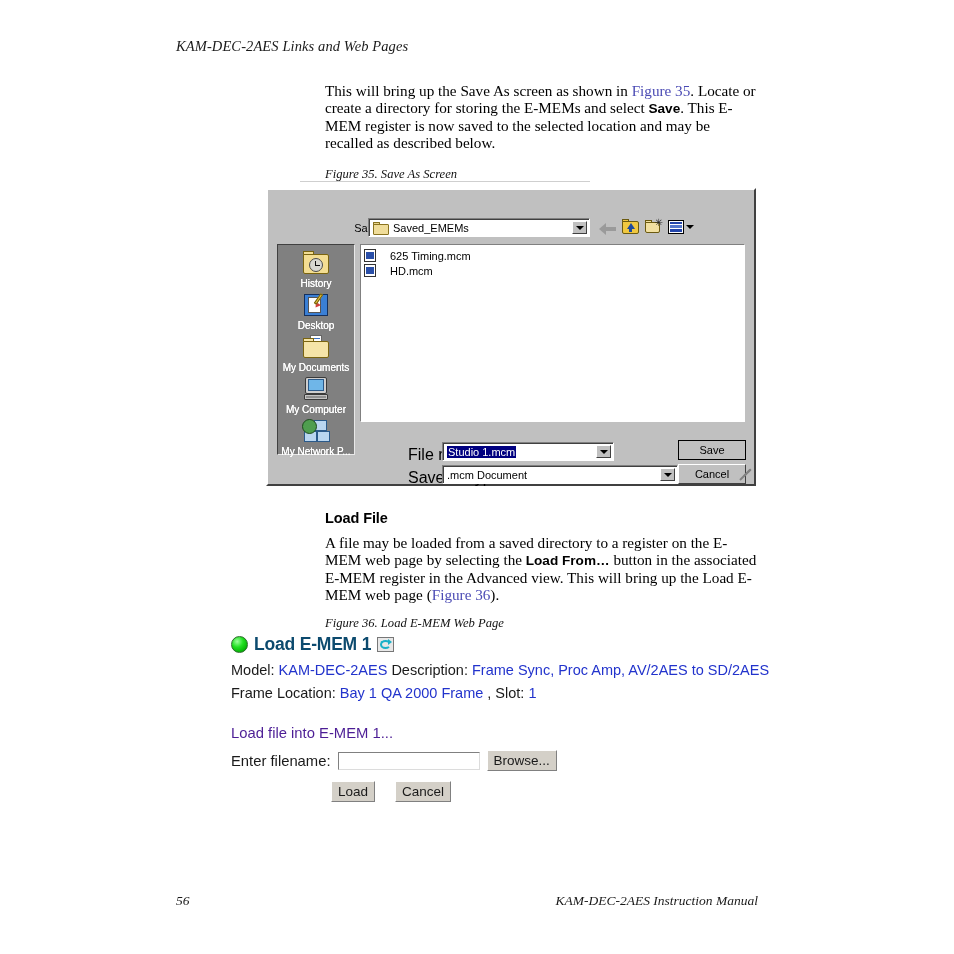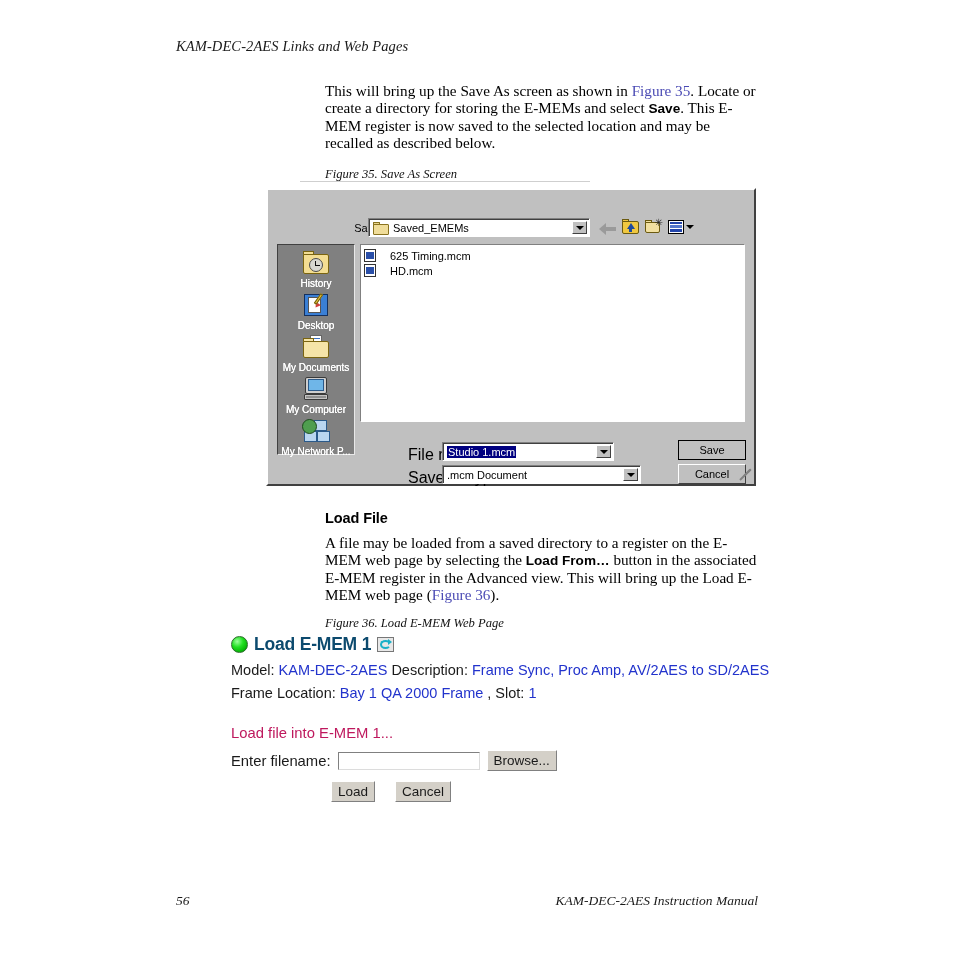--- a/index.html
+++ b/index.html
@@ -263,21 +263,21 @@
     border-top: 1px solid #808080; border-left: 1px solid #808080;
     border-right: 1px solid #ffffff; border-bottom: 1px solid #ffffff;
     box-sizing: border-box;
   }
   .fld-combo .inner2 {
     position: absolute; left: 0; top: 0; right: 0; bottom: 0;
     border-top: 1px solid #404040; border-left: 1px solid #404040;
     box-sizing: border-box; display: flex; align-items: center; padding-left: 3px;
   }
   .cmb-filename { left: 174px; top: 252px; width: 172px; }
-  .cmb-savetype { left: 174px; top: 275px; width: 199px; }
+  .cmb-savetype { left: 174px; top: 275px; width: 236px; }
   .sel-text {
     background: #000080; color: #ffffff; font-size: 11px; padding: 0 1px;
     font-family: "Liberation Sans", sans-serif;
   }
   .plain-text { font-size: 11px; font-family: "Liberation Sans", sans-serif; }
 
   .dbtn {
     position: absolute; width: 68px; height: 20px; background: #c0c0c0;
     border-top: 1px solid #ffffff; border-left: 1px solid #ffffff;
     border-right: 1px solid #404040; border-bottom: 1px solid #404040;
@@ -333,21 +333,21 @@
   }
 
   .web-line {
     font-family: "Liberation Sans", sans-serif;
     font-size: 14.5px; color: #1a1a1a; margin-top: 7px; white-space: nowrap;
   }
   .web-link { color: #2233cc; }
 
   .web-sub {
     font-family: "Liberation Sans", sans-serif;
-    font-size: 14.8px; color: #be185d; margin-top: 24px;
+    font-size: 14.8px; color: #4c1d95; margin-top: 24px;
   }
   .web-form-row {
     display: flex; align-items: center; gap: 7px; margin-top: 9px;
   }
   .web-form-label { font-size: 14.8px; color: #1a1a1a; }
   .web-input {
     width: 142px; height: 18px; background: #ffffff;
     border-top: 1px solid #808080; border-left: 1px solid #808080;
     border-right: 1px solid #dcdcdc; border-bottom: 1px solid #dcdcdc;
     box-sizing: border-box;

